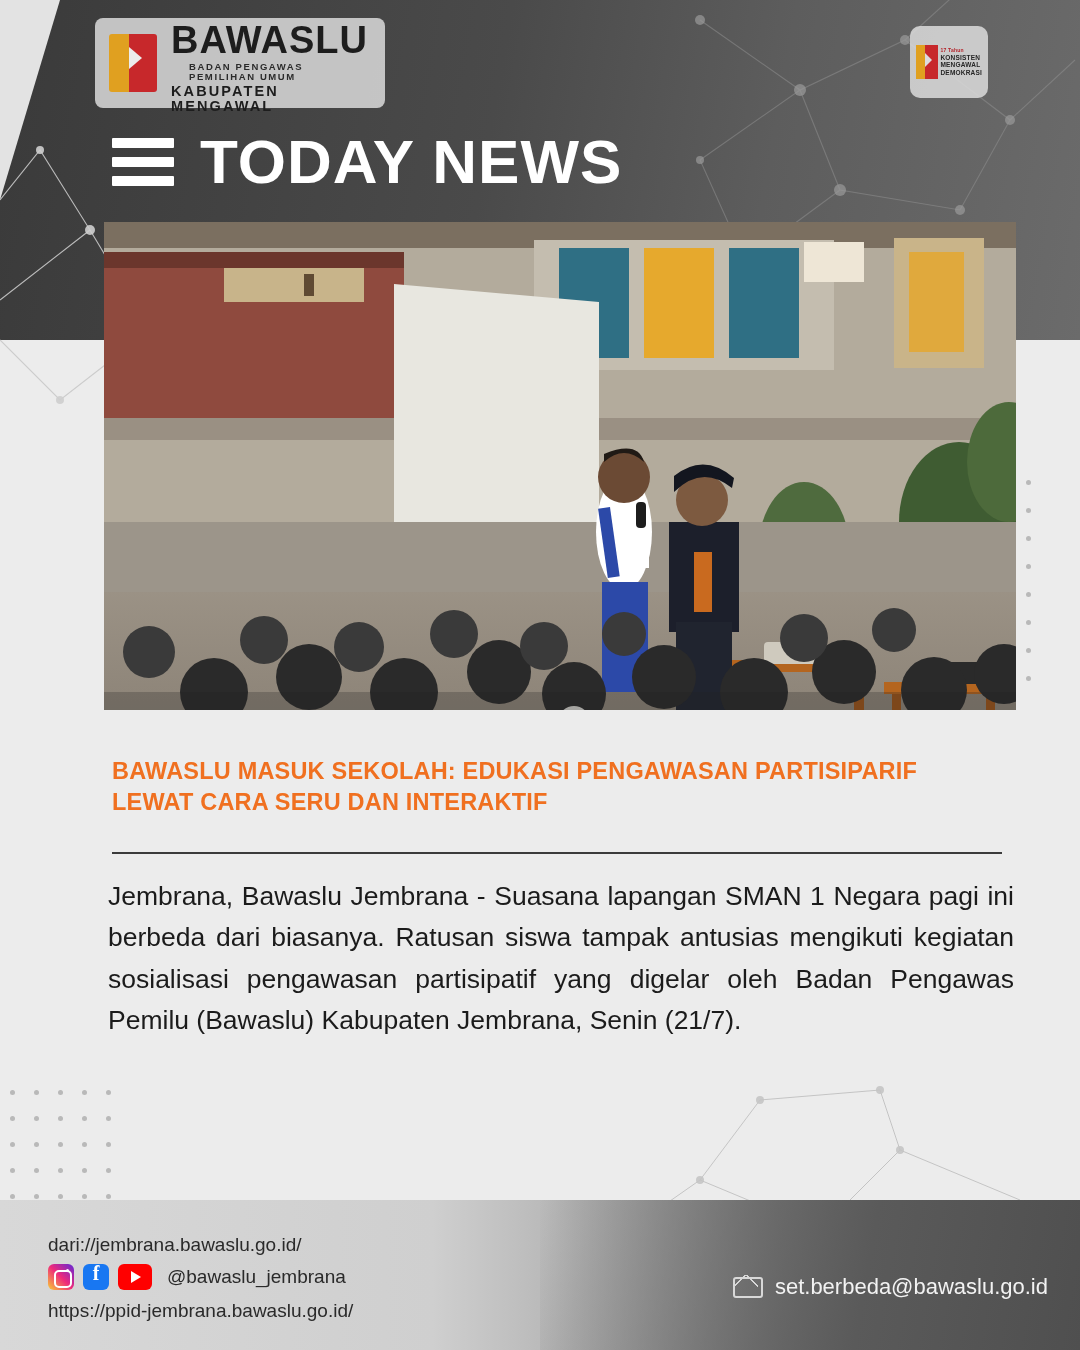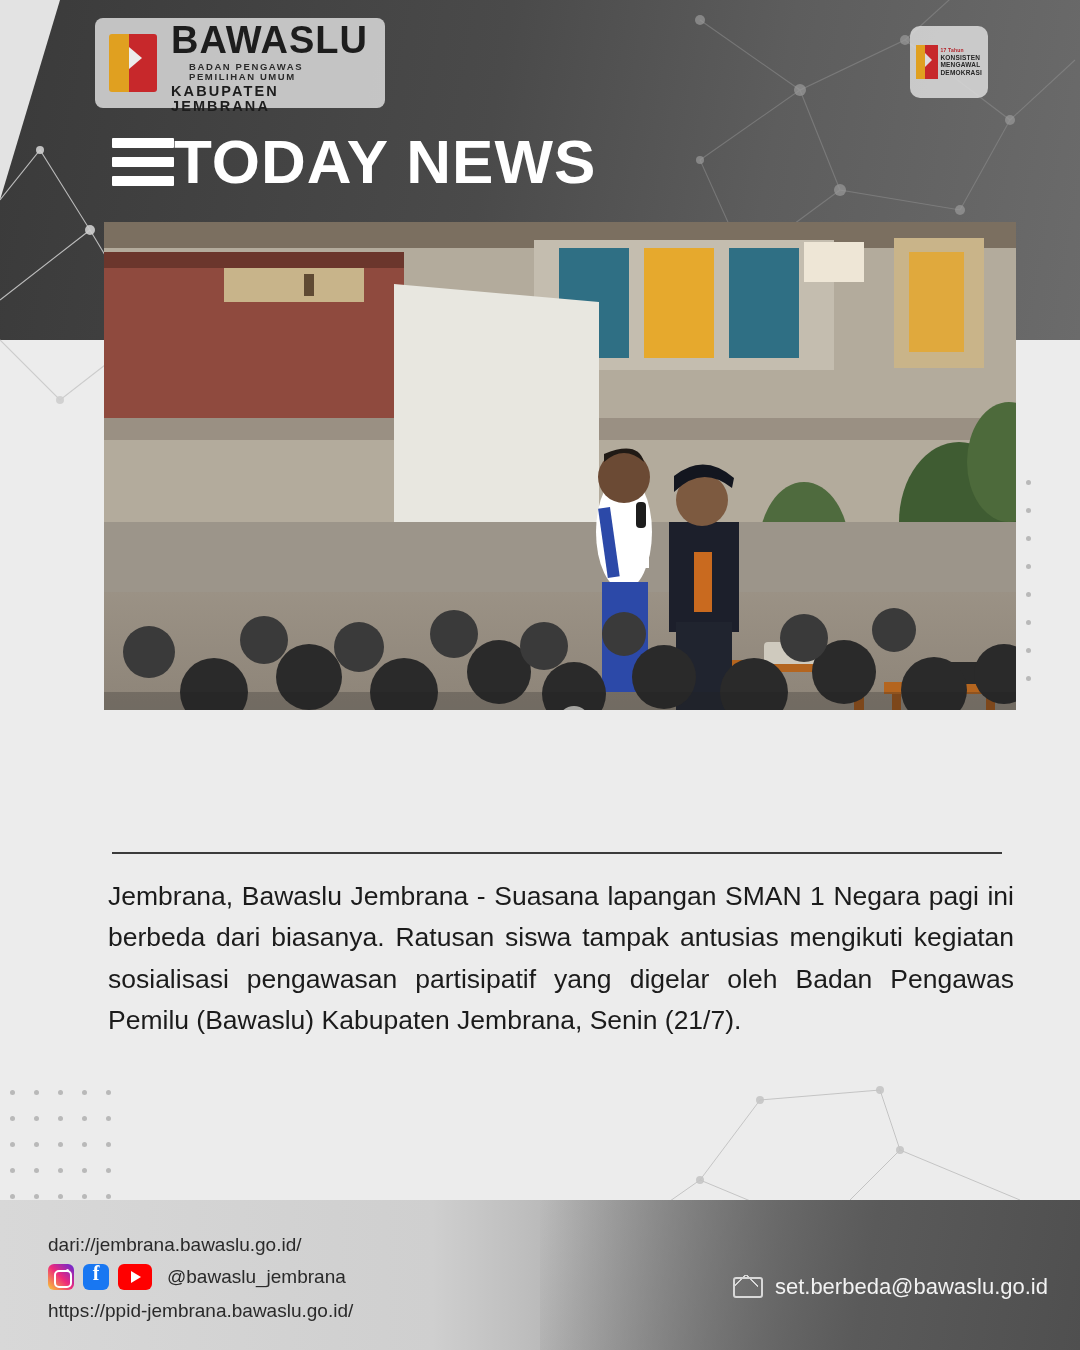--- a/index.html
+++ b/index.html
@@ -90,21 +90,21 @@
   .anniv .mark .r:after{
     content:""; position:absolute; left:0; top:8px; width:0;height:0;
     border-top:7px solid transparent;border-bottom:7px solid transparent;border-left:7px solid #dcdcdc;
   }
   .anniv .txt { line-height: 1.15; }
   .anniv .txt .a0 { font-size: 5px; font-weight: bold; color: #b4232a; letter-spacing:.2px;}
   .anniv .txt .a1 { font-size: 6.5px; font-weight: bold; color: #262626; letter-spacing:.2px;}
 
   .title-row {
     position: absolute; left: 112px; top: 126px;
-    display: flex; align-items: center; 
+    display: flex; align-items: center; gap: 26px;
   }
   .hamburger { display: flex; flex-direction: column; gap: 9px; }
   .hamburger span { display: block; width: 62px; height: 10px; background: #fff; border-radius: 1px; }
   .today-news {
     font-size: 62px; font-weight: bold; color: #ffffff;
     letter-spacing: 1px; font-family: "Liberation Sans", sans-serif;
   }
 
   
   .photo-wrap {
@@ -275,21 +275,21 @@
   <div class="bg-bottom-dark"></div>
 
   <div class="logo-plate">
     <div class="logo-mark">
       <div class="l"></div>
         <div class="r"></div>
     </div>
     <div class="logo-text">
       <div class="t1">BAWASLU</div>
       <div class="t2">BADAN PENGAWAS PEMILIHAN UMUM</div>
-      <div class="t3">KABUPATEN JEMBRANA</div>
+      <div class="t3">KABUPATEN MENGAWAL</div>
     </div>
   </div>
 
   <div class="anniv">
     <div class="mark">
       <div class="l"></div>
         <div class="r"></div>
     </div>
     <div class="txt">
       <div class="a0">17 Tahun</div>
@@ -407,20 +407,24 @@
       </g>
       <g fill="#f0efe9" opacity="0.85">
         <circle cx="470" cy="500" r="16"></circle>
           <circle cx="748" cy="562" r="14"></circle>
         <circle cx="205" cy="520" r="10"></circle>
       </g>
       <rect x="0" y="470" width="912" height="18" fill="#1f1f1f" opacity="0.25"></rect>
     </svg>
   </div>
 
+  <div class="headline">
+    <div>BAWASLU MASUK SEKOLAH: EDUKASI PENGAWASAN PARTISIPARIF</div>
+    <div>LEWAT CARA SERU DAN INTERAKTIF</div>
+  </div>
   <div class="rule"></div>
 
   <div class="body-text">Jembrana, Bawaslu Jembrana - Suasana lapangan SMAN 1 Negara pagi ini berbeda dari biasanya. Ratusan siswa tampak antusias mengikuti kegiatan sosialisasi pengawasan partisipatif yang digelar oleh Badan Pengawas Pemilu (Bawaslu) Kabupaten Jembrana, Senin (21/7).</div>
 
   <div class="footer">
     <div class="f-web">dari://jembrana.bawaslu.go.id/</div>
     <div class="f-social">
       <span class="ic ic-ig"></span>
       <span class="ic ic-fb"></span>
       <span class="ic ic-yt"></span>

